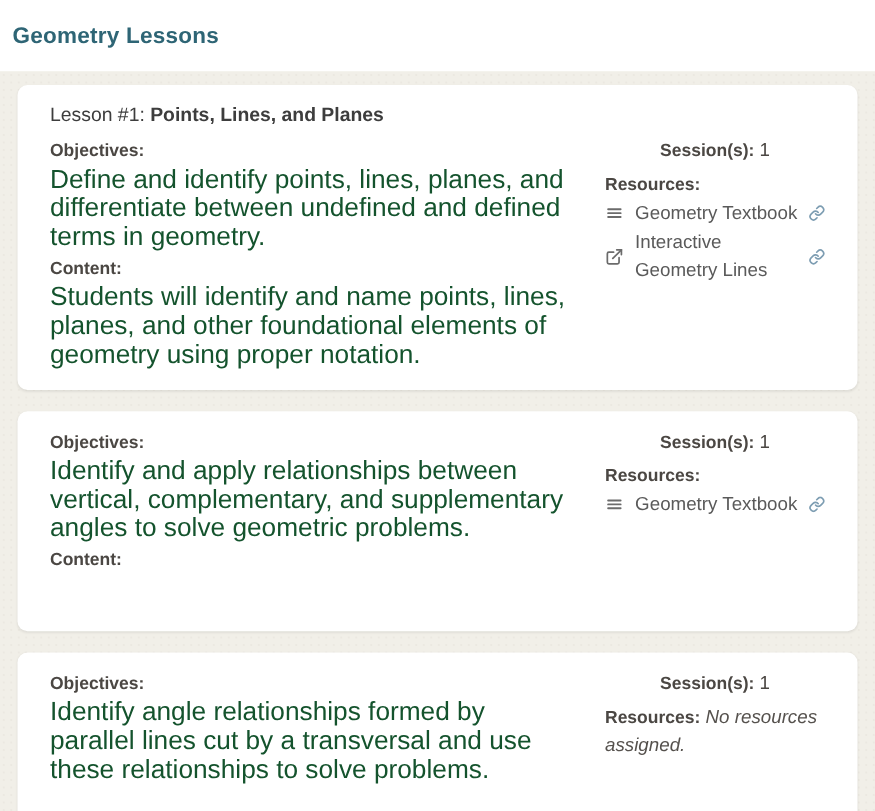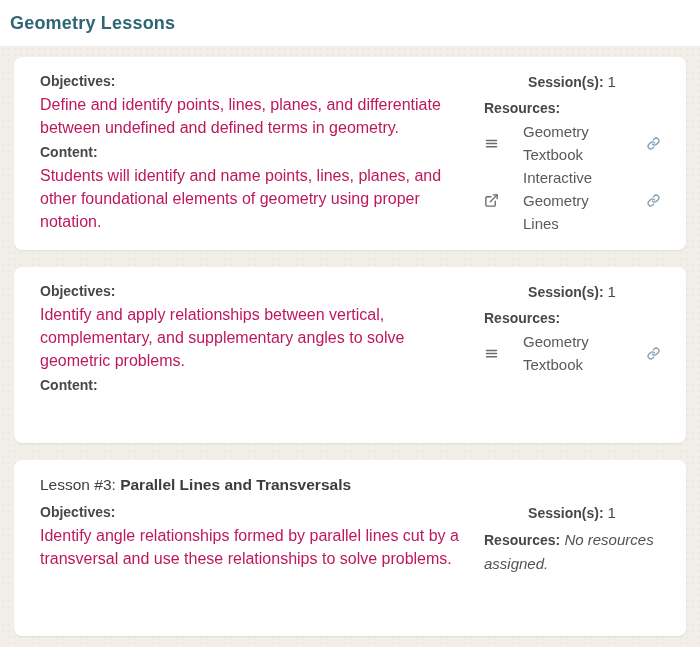--- a/index.html
+++ b/index.html
@@ -6,21 +6,21 @@
   html, body { width: 700px; height: 649px; }
   body {
     font-family: "Liberation Sans", sans-serif;
     background: #ffffff;
     overflow: hidden;
     -webkit-font-smoothing: antialiased;
   }
 
   
   .header {
-    height: 46px;
+    height: 57px;
     display: flex;
     align-items: center;
     justify-content: space-between;
     padding: 0 9px 0 10px;
     background: #ffffff;
   }
   .page-title {
     color: #2e6575;
     font-size: 18px;
     font-weight: 700;
@@ -75,35 +75,35 @@
   .lesson-left { width: 420px; flex: 0 0 420px; }
   .lesson-right { flex: 1; min-width: 0; }
 
   .field-label {
     font-size: 14px;
     font-weight: 700;
     color: #4b4743;
     line-height: 23px;
   }
   .field-text {
-    font-size: 16px;
-    color: #be185d;
+    font-size: 21px;
+    color: #14532d;
     line-height: 23px;
     margin-bottom: 2px;
   }
 
   .session-row { font-size: 14.5px; line-height: 23px; margin-bottom: 3px; text-align: center; }
   .session-row .field-label { display: inline; }
   .session-value { font-weight: 400; color: #4b4743; font-size: 15px; }
 
   .resources-block .field-label { display: block; }
   .resource-item {
     display: flex;
     align-items: center;
-    gap: 24px;
+    gap: 9px;
     font-size: 15px;
     color: #5a5a5a;
     line-height: 23px;
     cursor: pointer;
     justify-content: center;
   }
   .resource-item .res-type-icon { color: #6b6b6b; display: flex; align-items: center; }
   .resource-item .res-link-icon { color: #7d9db2; display: flex; align-items: center; }
   .resource-item svg { display: block; }
 
@@ -118,20 +118,24 @@
 </head>
 <body>
 
 <div class="header">
   <div class="page-title">Geometry Lessons</div>
 </div>
 
 <div class="lessons-wrap">
 
   <div class="lesson-card">
+    <div class="lesson-title">
+      <span class="lesson-number">Lesson #1:</span>
+      <span class="lesson-name">Points, Lines, and Planes</span>
+    </div>
     <div class="lesson-body">
       <div class="lesson-left">
         <div class="field-label">Objectives:</div>
         <div class="field-text">Define and identify points, lines, planes, and differentiate between undefined and defined terms in geometry.</div>
         <div class="field-label">Content:</div>
         <div class="field-text">Students will identify and name points, lines, planes, and other foundational elements of geometry using proper notation.</div>
       </div>
       <div class="lesson-right">
         <div class="session-row">
           <span class="field-label">Session(s):</span>
@@ -205,24 +209,20 @@
                 <path d="M14 11a5 5 0 0 0-7.54-.54l-3 3a5 5 0 0 0 7.07 7.07l1.71-1.71"></path>
               </svg>
             </span>
           </div>
         </div>
       </div>
     </div>
   </div>
 
   <div class="lesson-card">
-    <div class="lesson-title">
-      <span class="lesson-number">Lesson #3:</span>
-      <span class="lesson-name">Parallel Lines and Transversals</span>
-    </div>
     <div class="lesson-body">
       <div class="lesson-left">
         <div class="field-label">Objectives:</div>
         <div class="field-text">Identify angle relationships formed by parallel lines cut by a transversal and use these relationships to solve problems.</div>
 
       </div>
       <div class="lesson-right">
         <div class="session-row">
           <span class="field-label">Session(s):</span>
           <span class="session-value">1</span>

